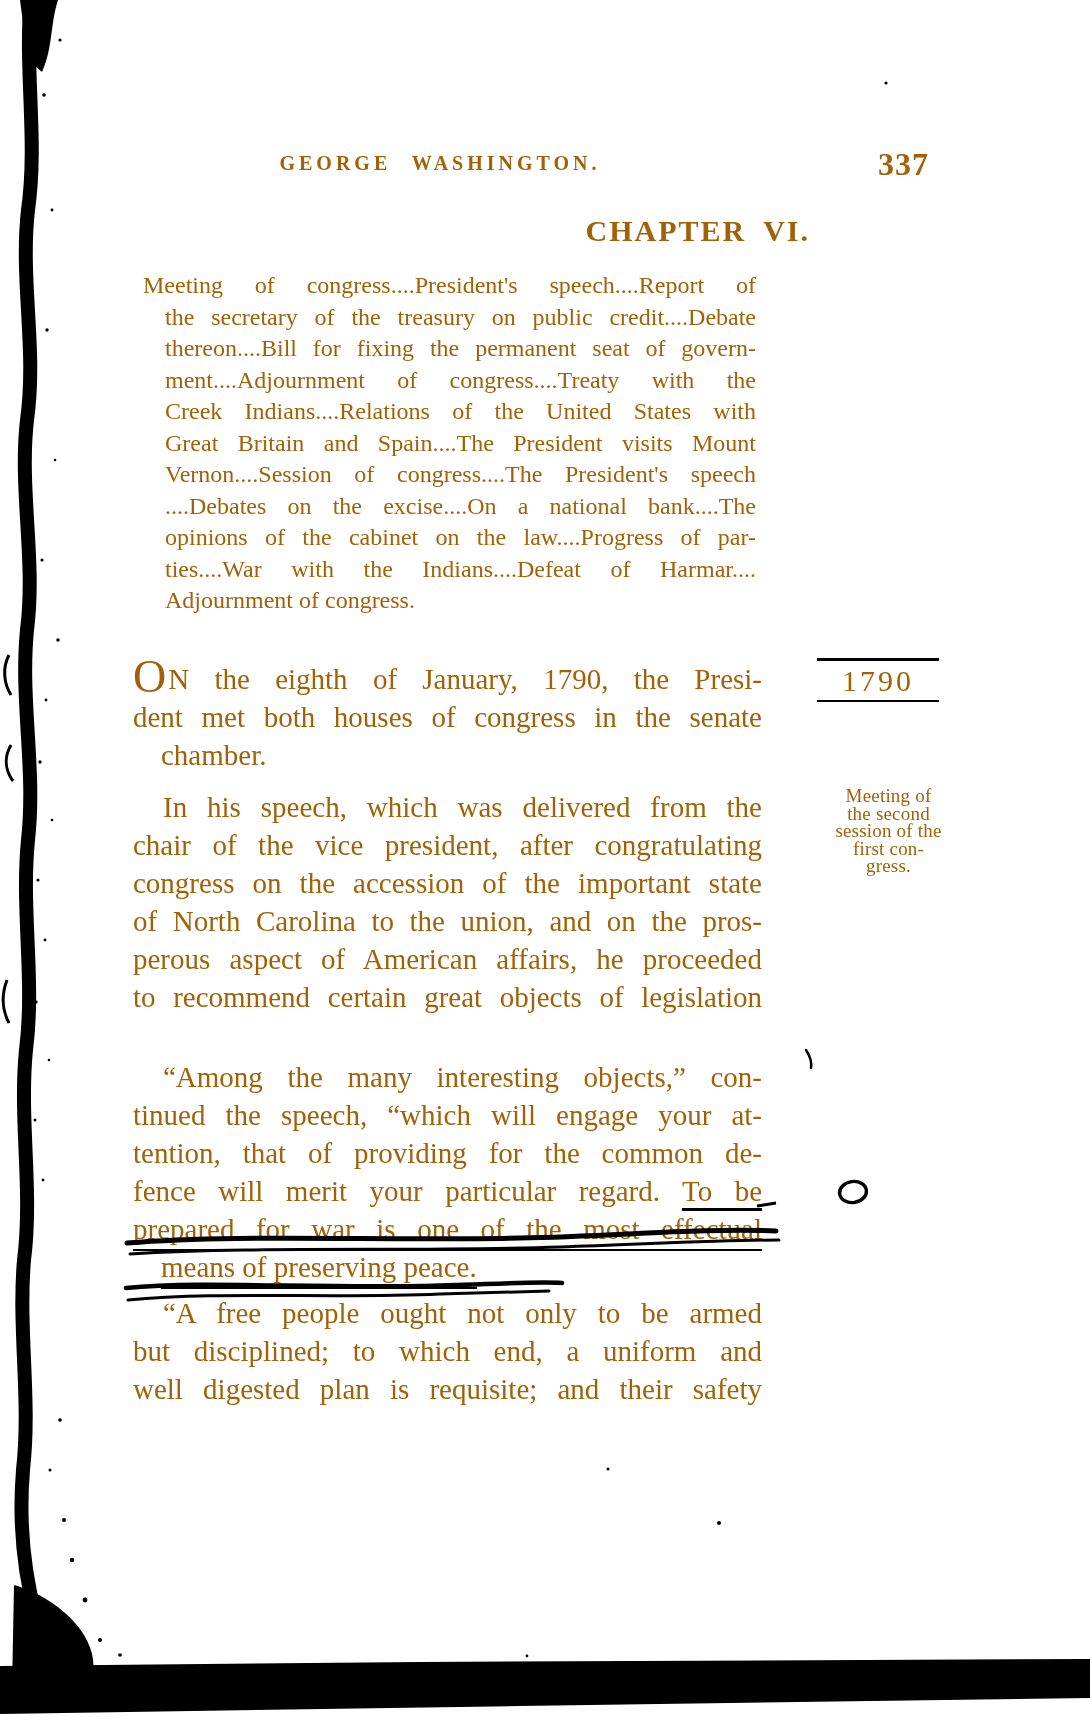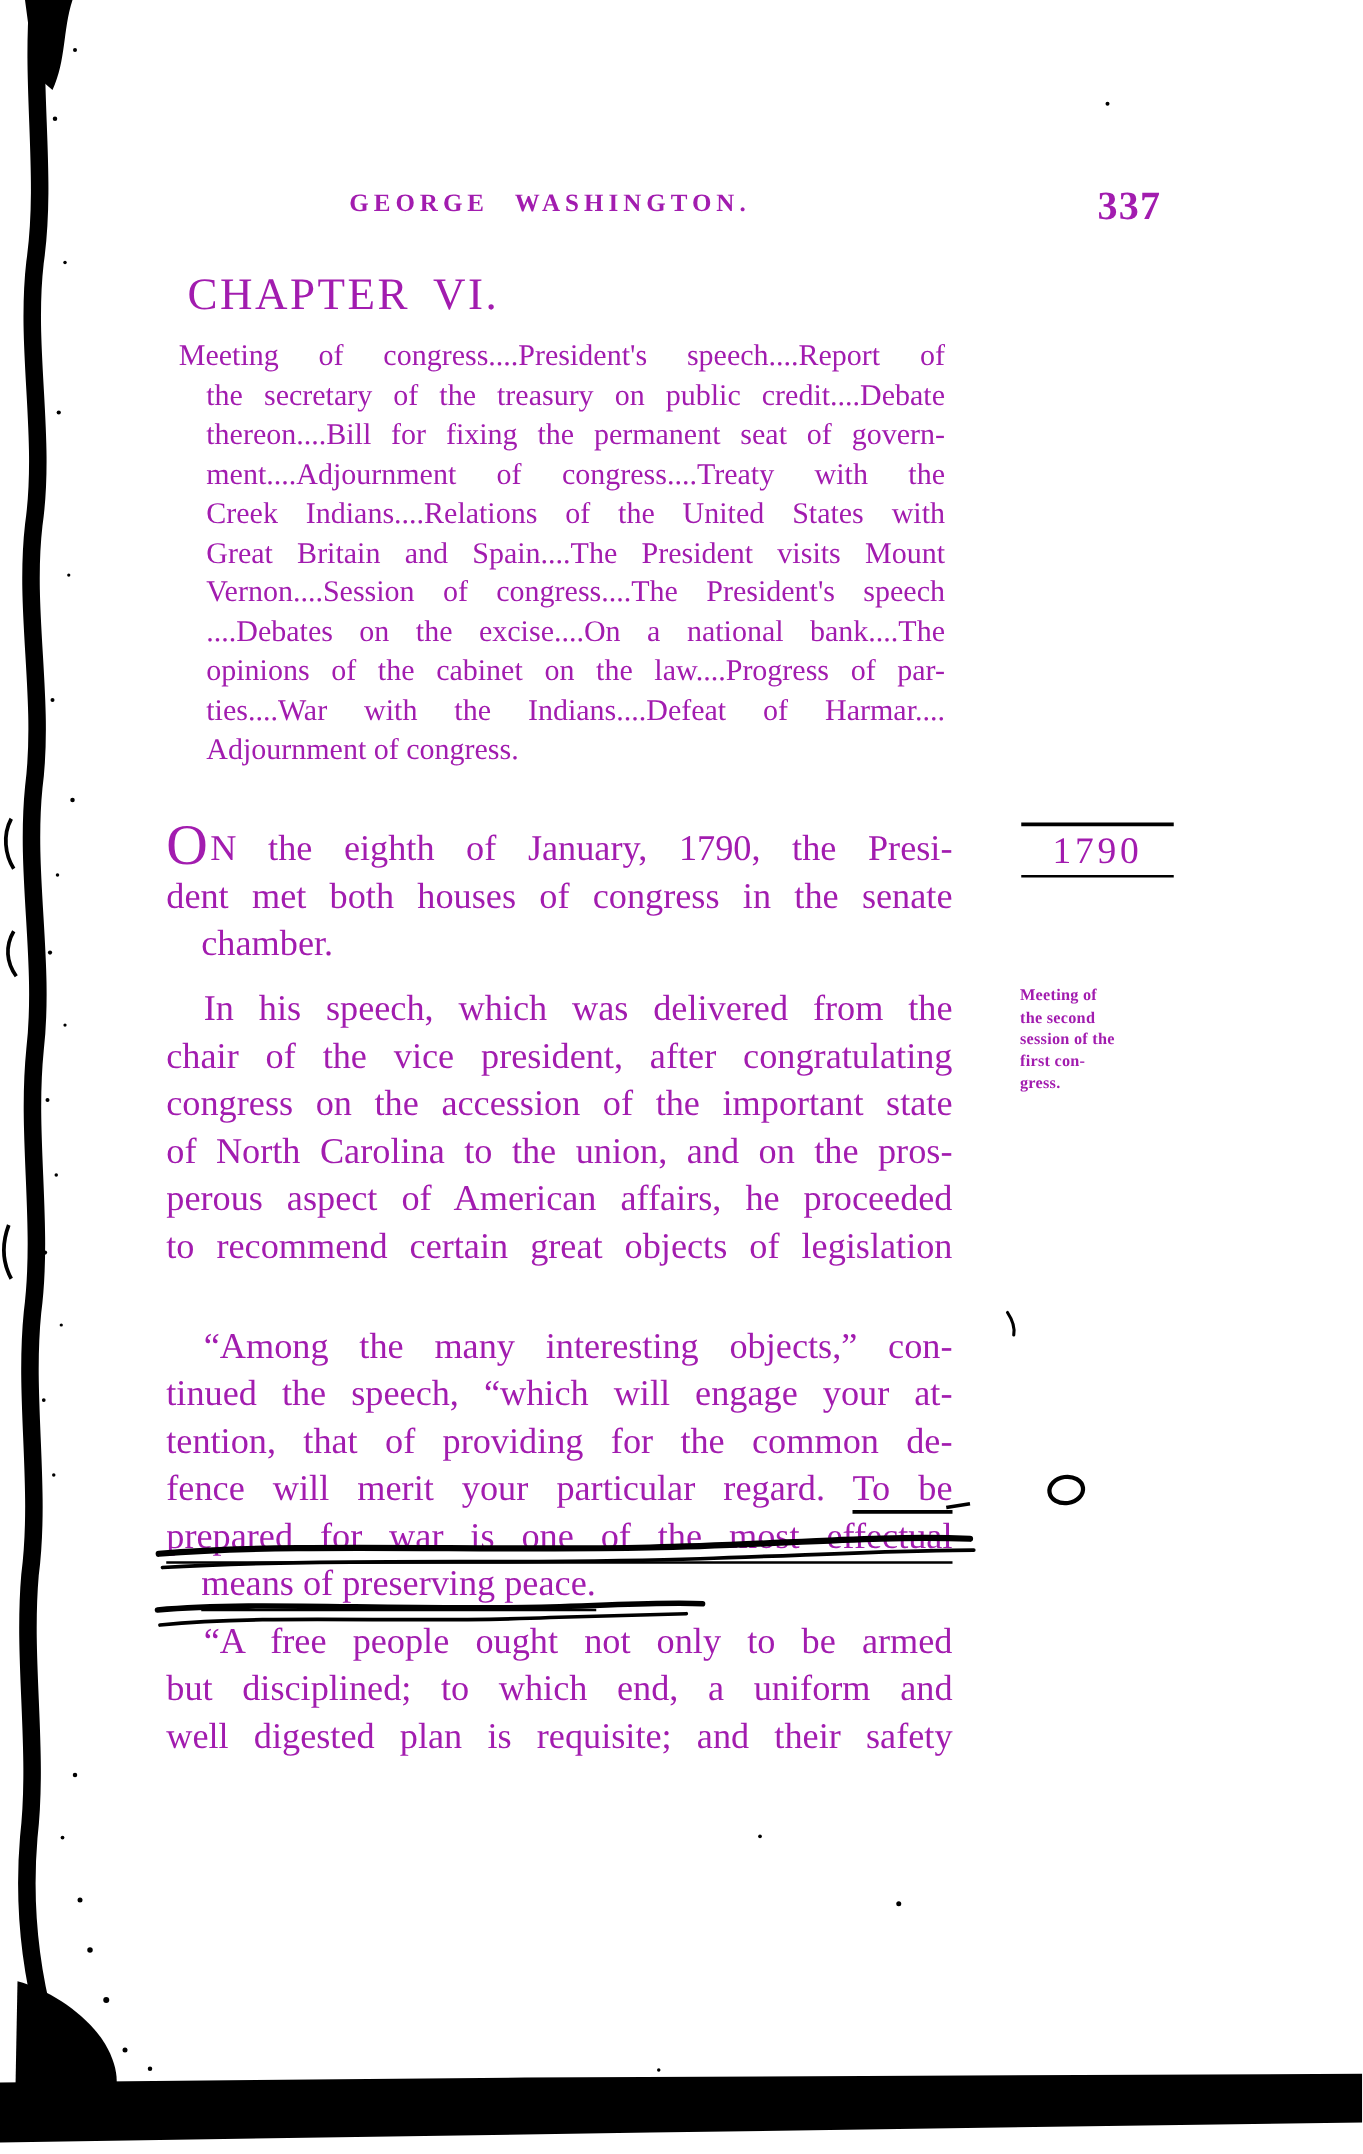--- a/index.html
+++ b/index.html
@@ -2,39 +2,39 @@
 <html><head>
 <meta charset="utf-8">
 <style>
   html,body{margin:0;padding:0;background:#ffffff;}
   .page{
     position:relative;
     width:1090px;height:1723px;
     background:#ffffff;
     overflow:hidden;
     font-family:"Liberation Serif", serif;
-    color:#a21caf;
+    color:#a16207;
   }
   .abs{position:absolute;}
   
   .running-title{
     left:240px;top:152px;width:400px;
     text-align:center;
     font-size:20px;letter-spacing:4px;word-spacing:12px;
     font-weight:600;
   }
   .page-number{
     left:878px;top:146px;width:70px;
     font-size:32px;font-weight:600;letter-spacing:1px;
   }
   .chapter-title{
     left:150px;top:214px;width:660px;
-    text-align:left;
-    font-size:36px;letter-spacing:2px;word-spacing:8px;
-    font-weight:400;
+    text-align:right;
+    font-size:30px;letter-spacing:2px;word-spacing:8px;
+    font-weight:700;
   }
   
   .summary{
     left:143px;top:270px;width:613px;
     font-size:24px;line-height:31.5px;
     font-weight:500;
   }
   .sline{text-align:justify;text-align-last:justify;}
   .sline.indent{padding-left:22px;}
   .sline.last{text-align-last:left;}
@@ -58,22 +58,22 @@
   .u{border-bottom:3px solid #000000;padding-bottom:1px;}
   .u2{border-bottom:2px solid #000;padding-bottom:4px;}
   
   .year-rule{background:#000;height:3px;}
   .margin-year{
     left:817px;top:664px;width:122px;
     text-align:center;font-size:30px;letter-spacing:3px;
   }
   .margin-note{
     left:816px;top:787px;width:145px;
-    font-size:13px;line-height:17.5px;
-    font-weight:bold;letter-spacing:0.2px;
+    font-size:19px;line-height:17.5px;
+    font-weight:normal;letter-spacing:0.2px;text-align:center;
   }
   .artifacts{left:0;top:0;pointer-events:none;z-index:5;}
   .textlayer{z-index:1;}
 </style>
 </head>
 <body>
 
 <div class="page">
 
   <div class="textlayer abs" style="left:0;top:0;width:1090px;height:1723px;">

